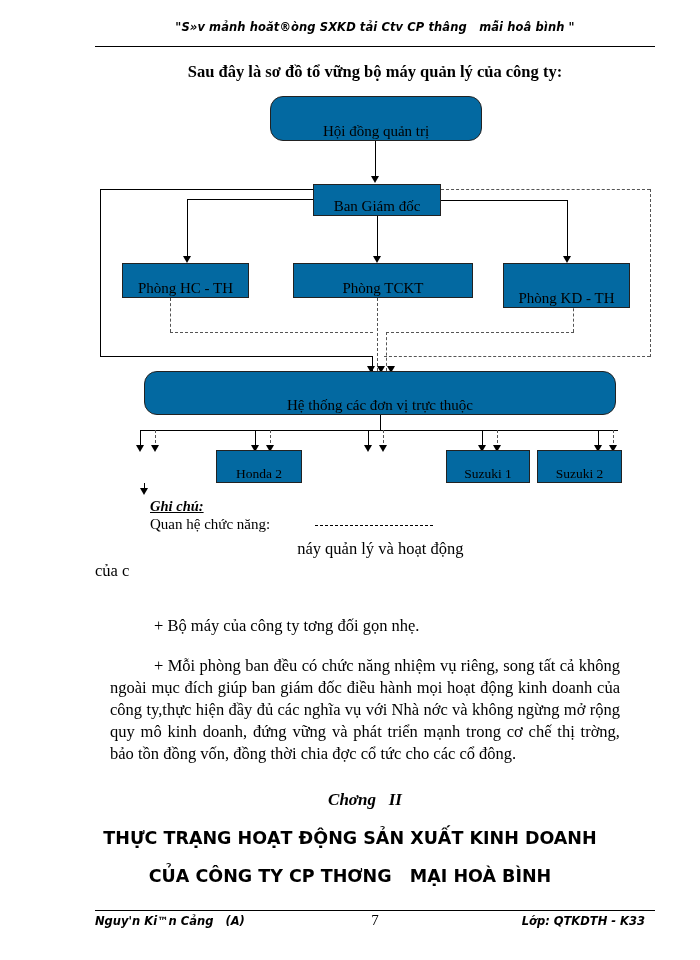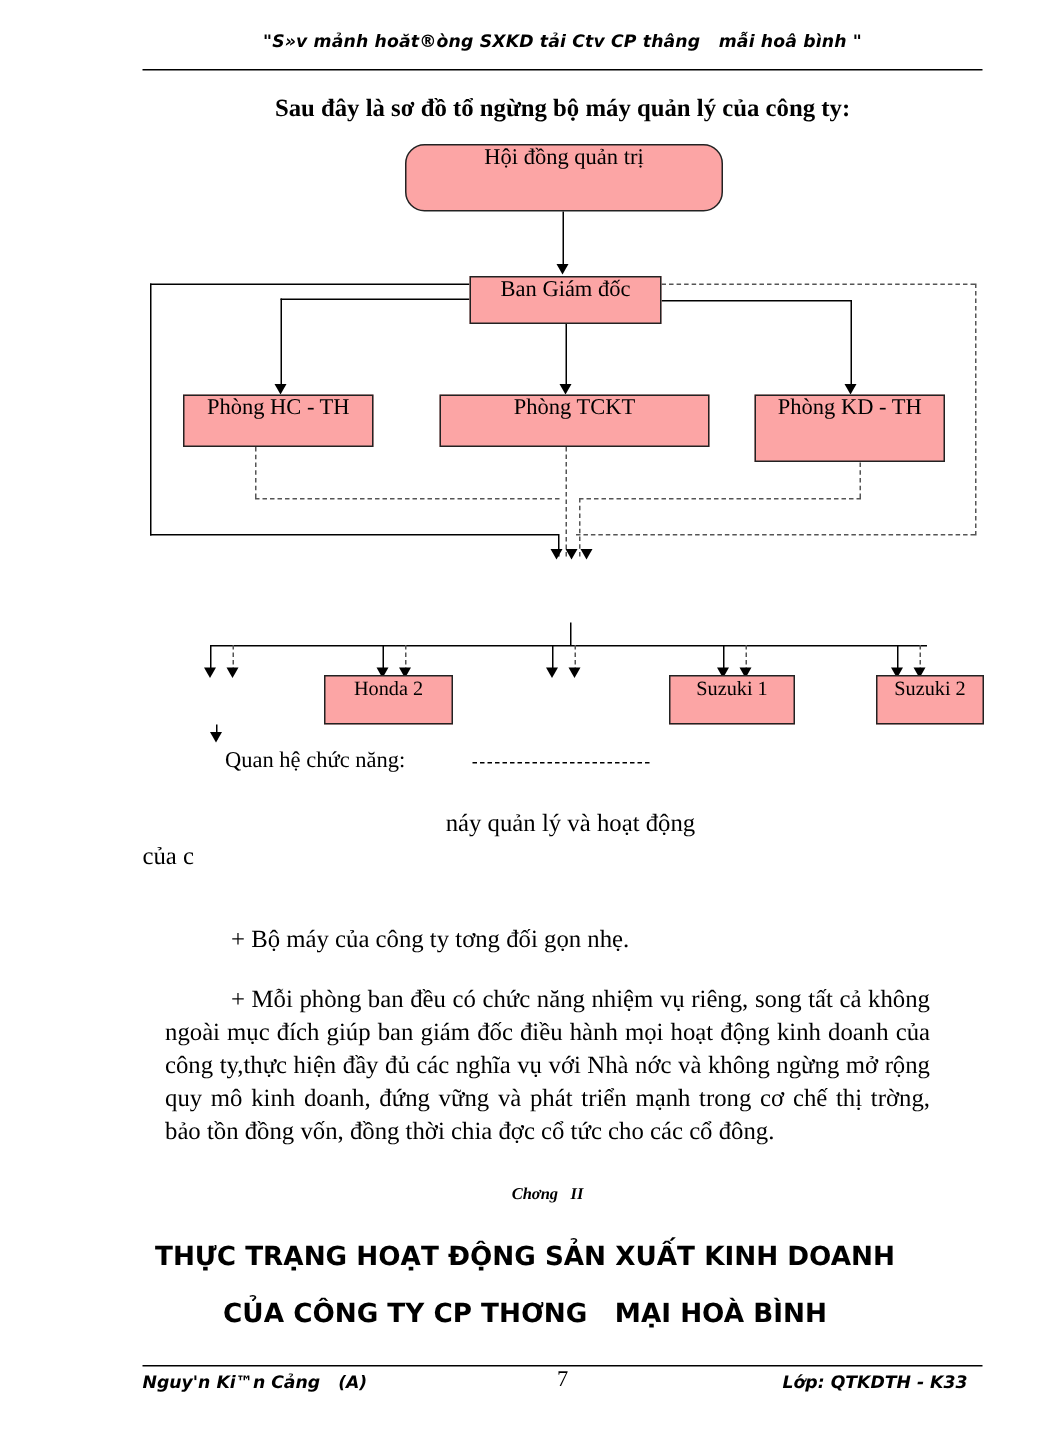--- a/index.html
+++ b/index.html
@@ -63,23 +63,23 @@
     position: absolute;
     left: 0;
     top: 90px;
     width: 700px;
     height: 400px;
   }
   .node {
     position: absolute;
     box-sizing: border-box;
     border: 1.3px solid #222;
-    background: #fca5a5;
+    background: #0369a1;
     display: flex;
-    align-items: flex-start;
+    align-items: flex-end;
     justify-content: center;
     font-size: 15px;
     white-space: nowrap;
     z-index: 5;
   }
   .node.rounded { border-radius: 13px; }
   .node.small { font-size: 13.5px; }
 
   .ln {
     position: absolute;
@@ -174,21 +174,21 @@
   }
 
   
   .chapter {
     position: absolute;
     left: 95px;
     width: 540px;
     text-align: center;
     font-weight: bold;
     font-style: italic;
-    font-size: 11px;
+    font-size: 17px;
     white-space: pre;
   }
   .title-line {
     position: absolute;
     left: 70px;
     width: 560px;
     text-align: center;
     font-family: "DejaVu Sans", sans-serif;
     font-weight: bold;
     font-size: 17.5px;
@@ -226,21 +226,21 @@
 </head>
 <body>
 
 <div class="page">
 
   <div class="header">
     <div class="header-text">"S»v mảnh hoăt®òng SXKD tải Ctv CP thâng   mẫi hoâ bình "</div>
     <div class="header-rule"></div>
   </div>
 
-  <div class="intro">Sau đây là sơ đồ tổ ngừng bộ máy quản lý của công ty:</div>
+  <div class="intro">Sau đây là sơ đồ tổ vững bộ máy quản lý của công ty:</div>
 
   <div class="chart">
 
     <div class="node rounded" style="left:270px; top:6px; width:212px; height:45px;">
       <span>Hội đồng quản trị</span>
     </div>
 
     <div class="ln v" style="left:375px; top:51px; height:39px;"></div>
     <div class="arrow" style="left:371px; top:86px;"></div>
 
@@ -280,20 +280,23 @@
     <div class="dln v" style="left:377px; top:208px; height:73px;"></div>
     <div class="dln v" style="left:573px; top:208px; height:34px;"></div>
     <div class="dln h" style="left:386px; top:242px; width:188px;"></div>
     <div class="dln v" style="left:386px; top:242px; height:39px;"></div>
 
     <div class="ln v" style="left:372px; top:266px; height:15px;"></div>
     <div class="arrow" style="left:367px; top:276px;"></div>
     <div class="arrow" style="left:377px; top:276px;"></div>
     <div class="arrow" style="left:387px; top:276px;"></div>
 
+    <div class="node rounded" style="left:144px; top:281px; width:472px; height:44px;">
+      <span>Hệ thống các đơn vị trực thuộc</span>
+    </div>
 
     <div class="ln h" style="left:140px; top:340px; width:478px;"></div>
     <div class="ln v" style="left:380px; top:325px; height:15px;"></div>
 
     <div class="ln v" style="left:140px; top:340px; height:18px;"></div>
     <div class="dln v" style="left:155px; top:340px; height:18px;"></div>
     <div class="ln v" style="left:255px; top:340px; height:18px;"></div>
     <div class="dln v" style="left:270px; top:340px; height:18px;"></div>
     <div class="ln v" style="left:368px; top:340px; height:18px;"></div>
     <div class="dln v" style="left:383px; top:340px; height:18px;"></div>
@@ -312,33 +315,34 @@
     <div class="arrow" style="left:493px; top:355px;"></div>
     <div class="arrow" style="left:594px; top:355px;"></div>
     <div class="arrow" style="left:609px; top:355px;"></div>
 
     <div class="node small" style="left:216px; top:360px; width:86px; height:33px;">
       <span>Honda 2</span>
     </div>
     <div class="node small" style="left:446px; top:360px; width:84px; height:33px;">
       <span>Suzuki 1</span>
     </div>
-    <div class="node small" style="left:584px; top:360px; width:72px; height:33px;">
+    <div class="node small" style="left:537px; top:360px; width:85px; height:33px;">
       <span>Suzuki 2</span>
     </div>
 
     <div class="ln v" style="left:144px; top:393px; height:10px;"></div>
     <div class="arrow" style="left:140px; top:398px;"></div>
   </div>
 
   <div class="masked-line">                                                 náy quản lý và hoạt động</div>
   <div class="masked-line" style="top:560px;">của c</div>
   <div class="mask" style="left:140px; top:558px; width:210px; height:26px;"></div>
 
   <div class="legend">
+    <div class="legend-title">Ghi chú:</div>
     <div class="legend-row">
       <span class="legend-label">Quan hệ chức năng:</span>
       <span class="legend-sample dashed"></span>
     </div>
   </div>
 
   <div class="body-text" style="top:600px;">
     <p class="para" style="text-indent:44px;">+ Bộ máy của công ty tơng   đối gọn nhẹ.</p>
   </div>
 

